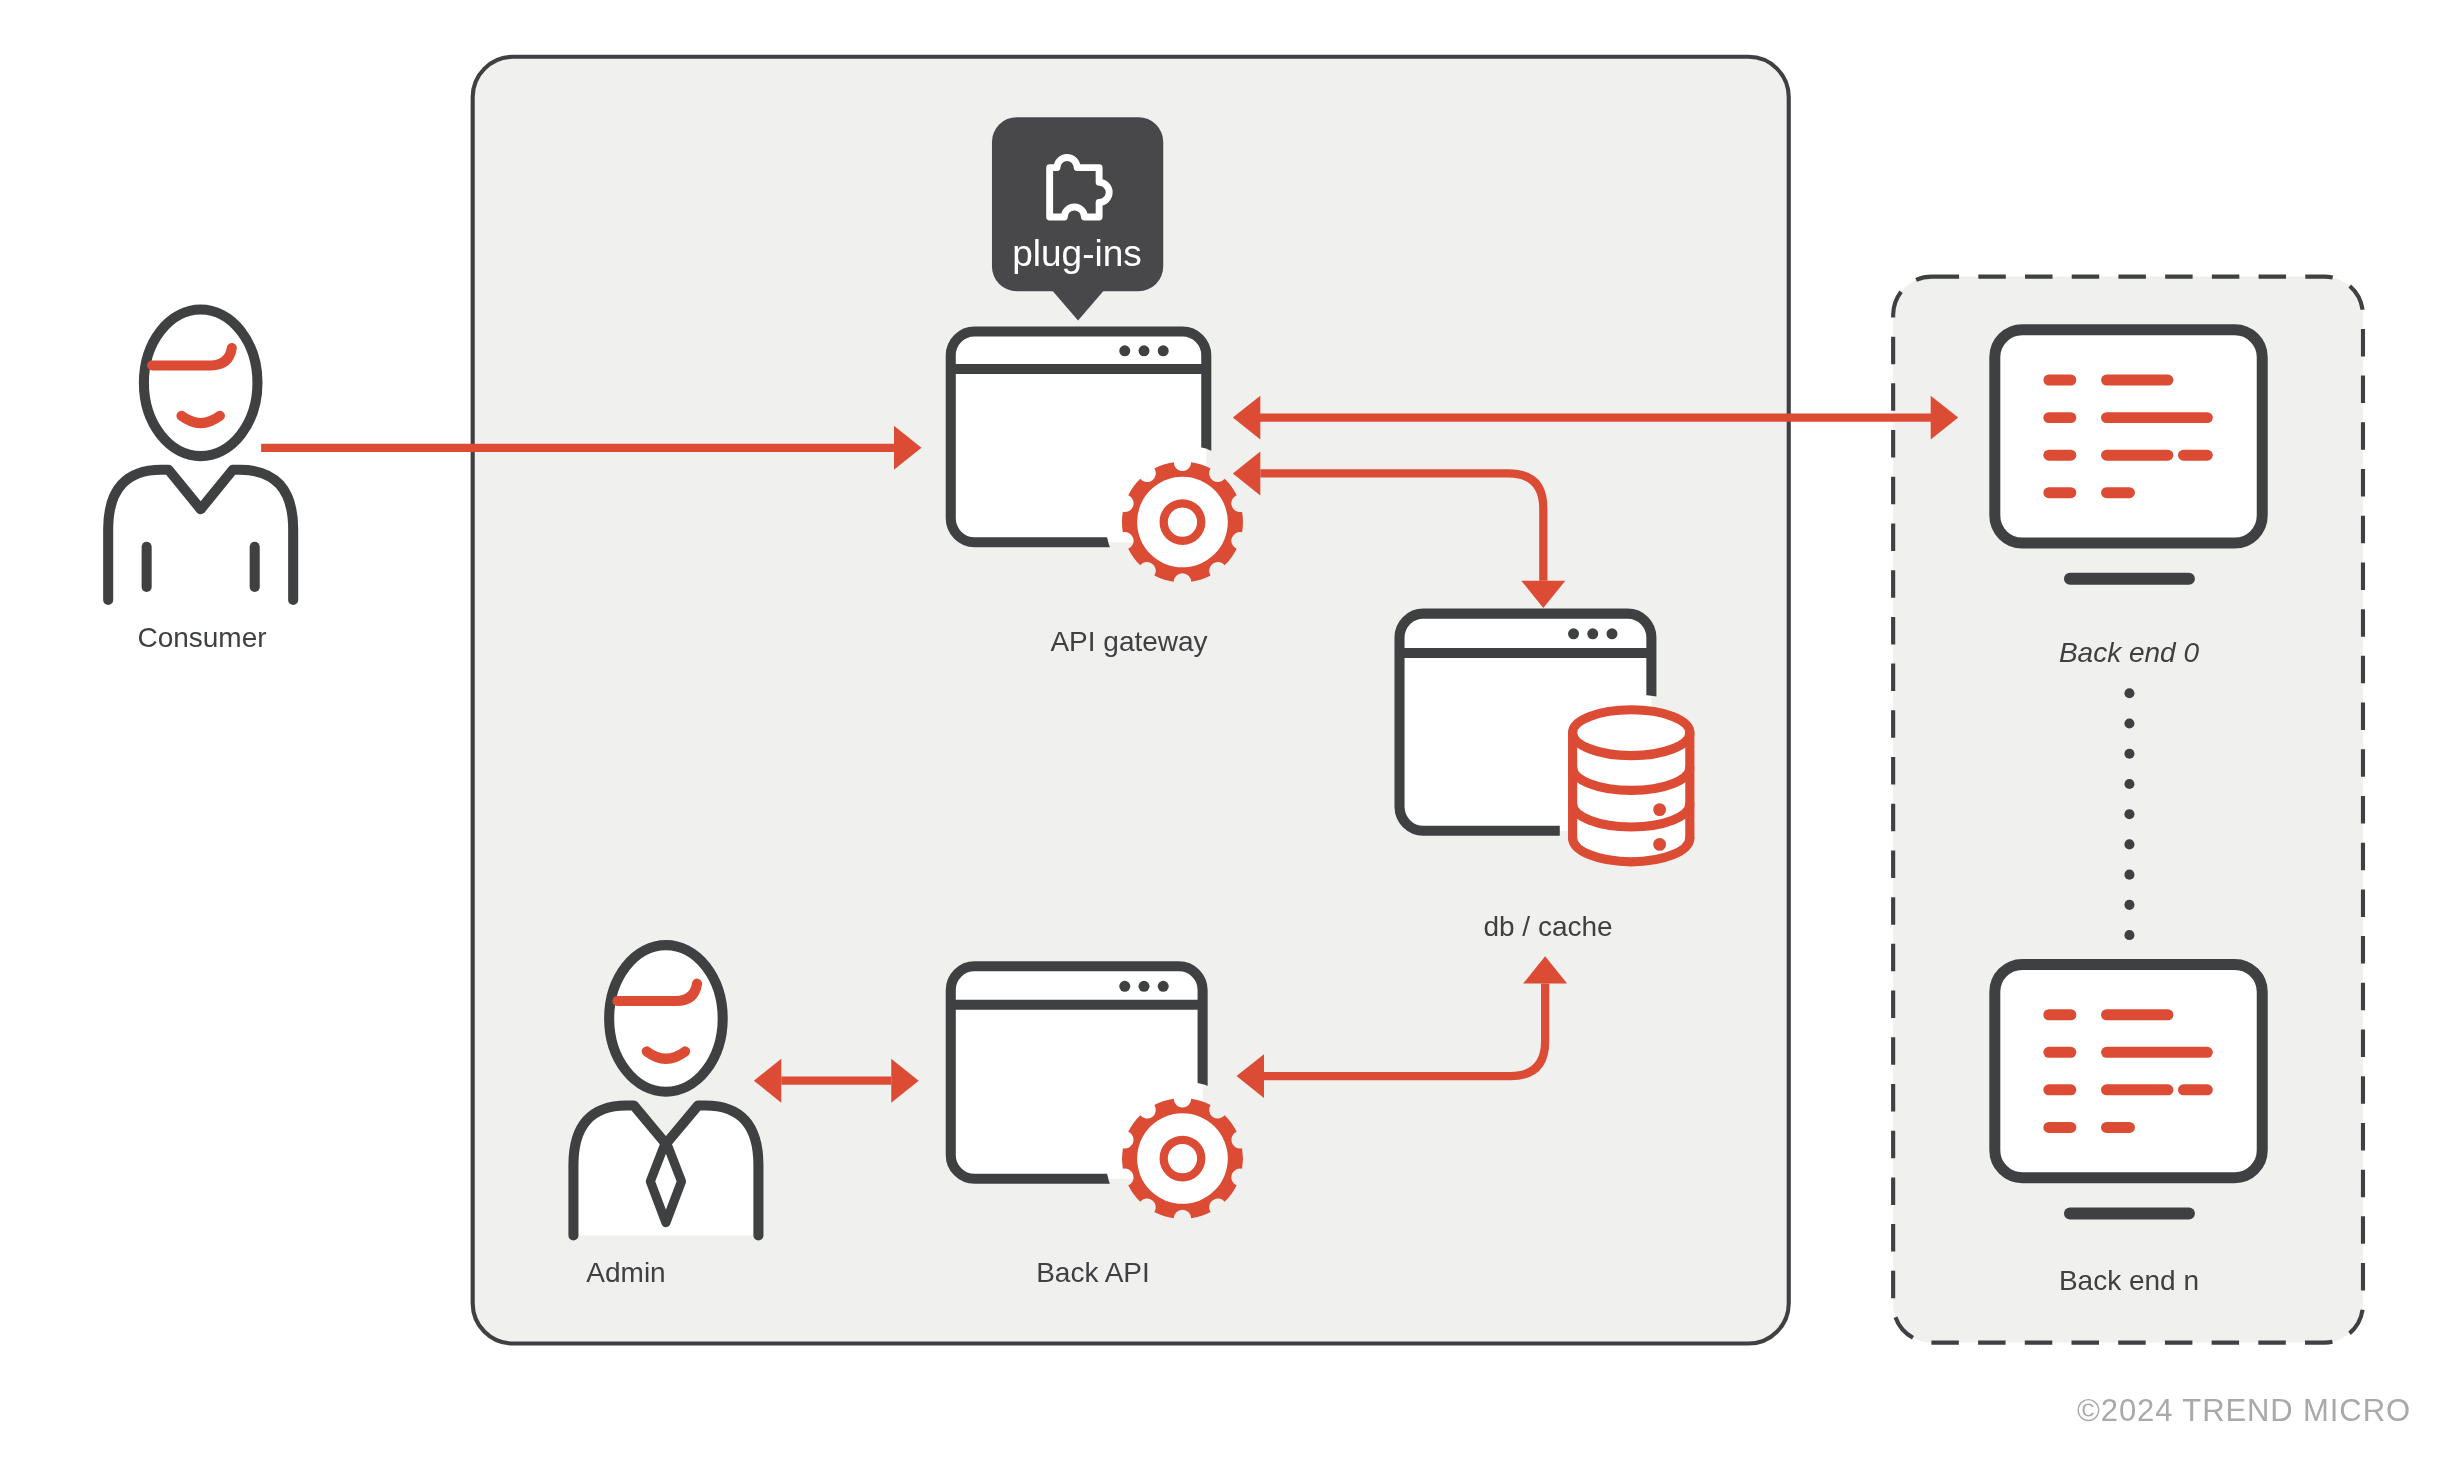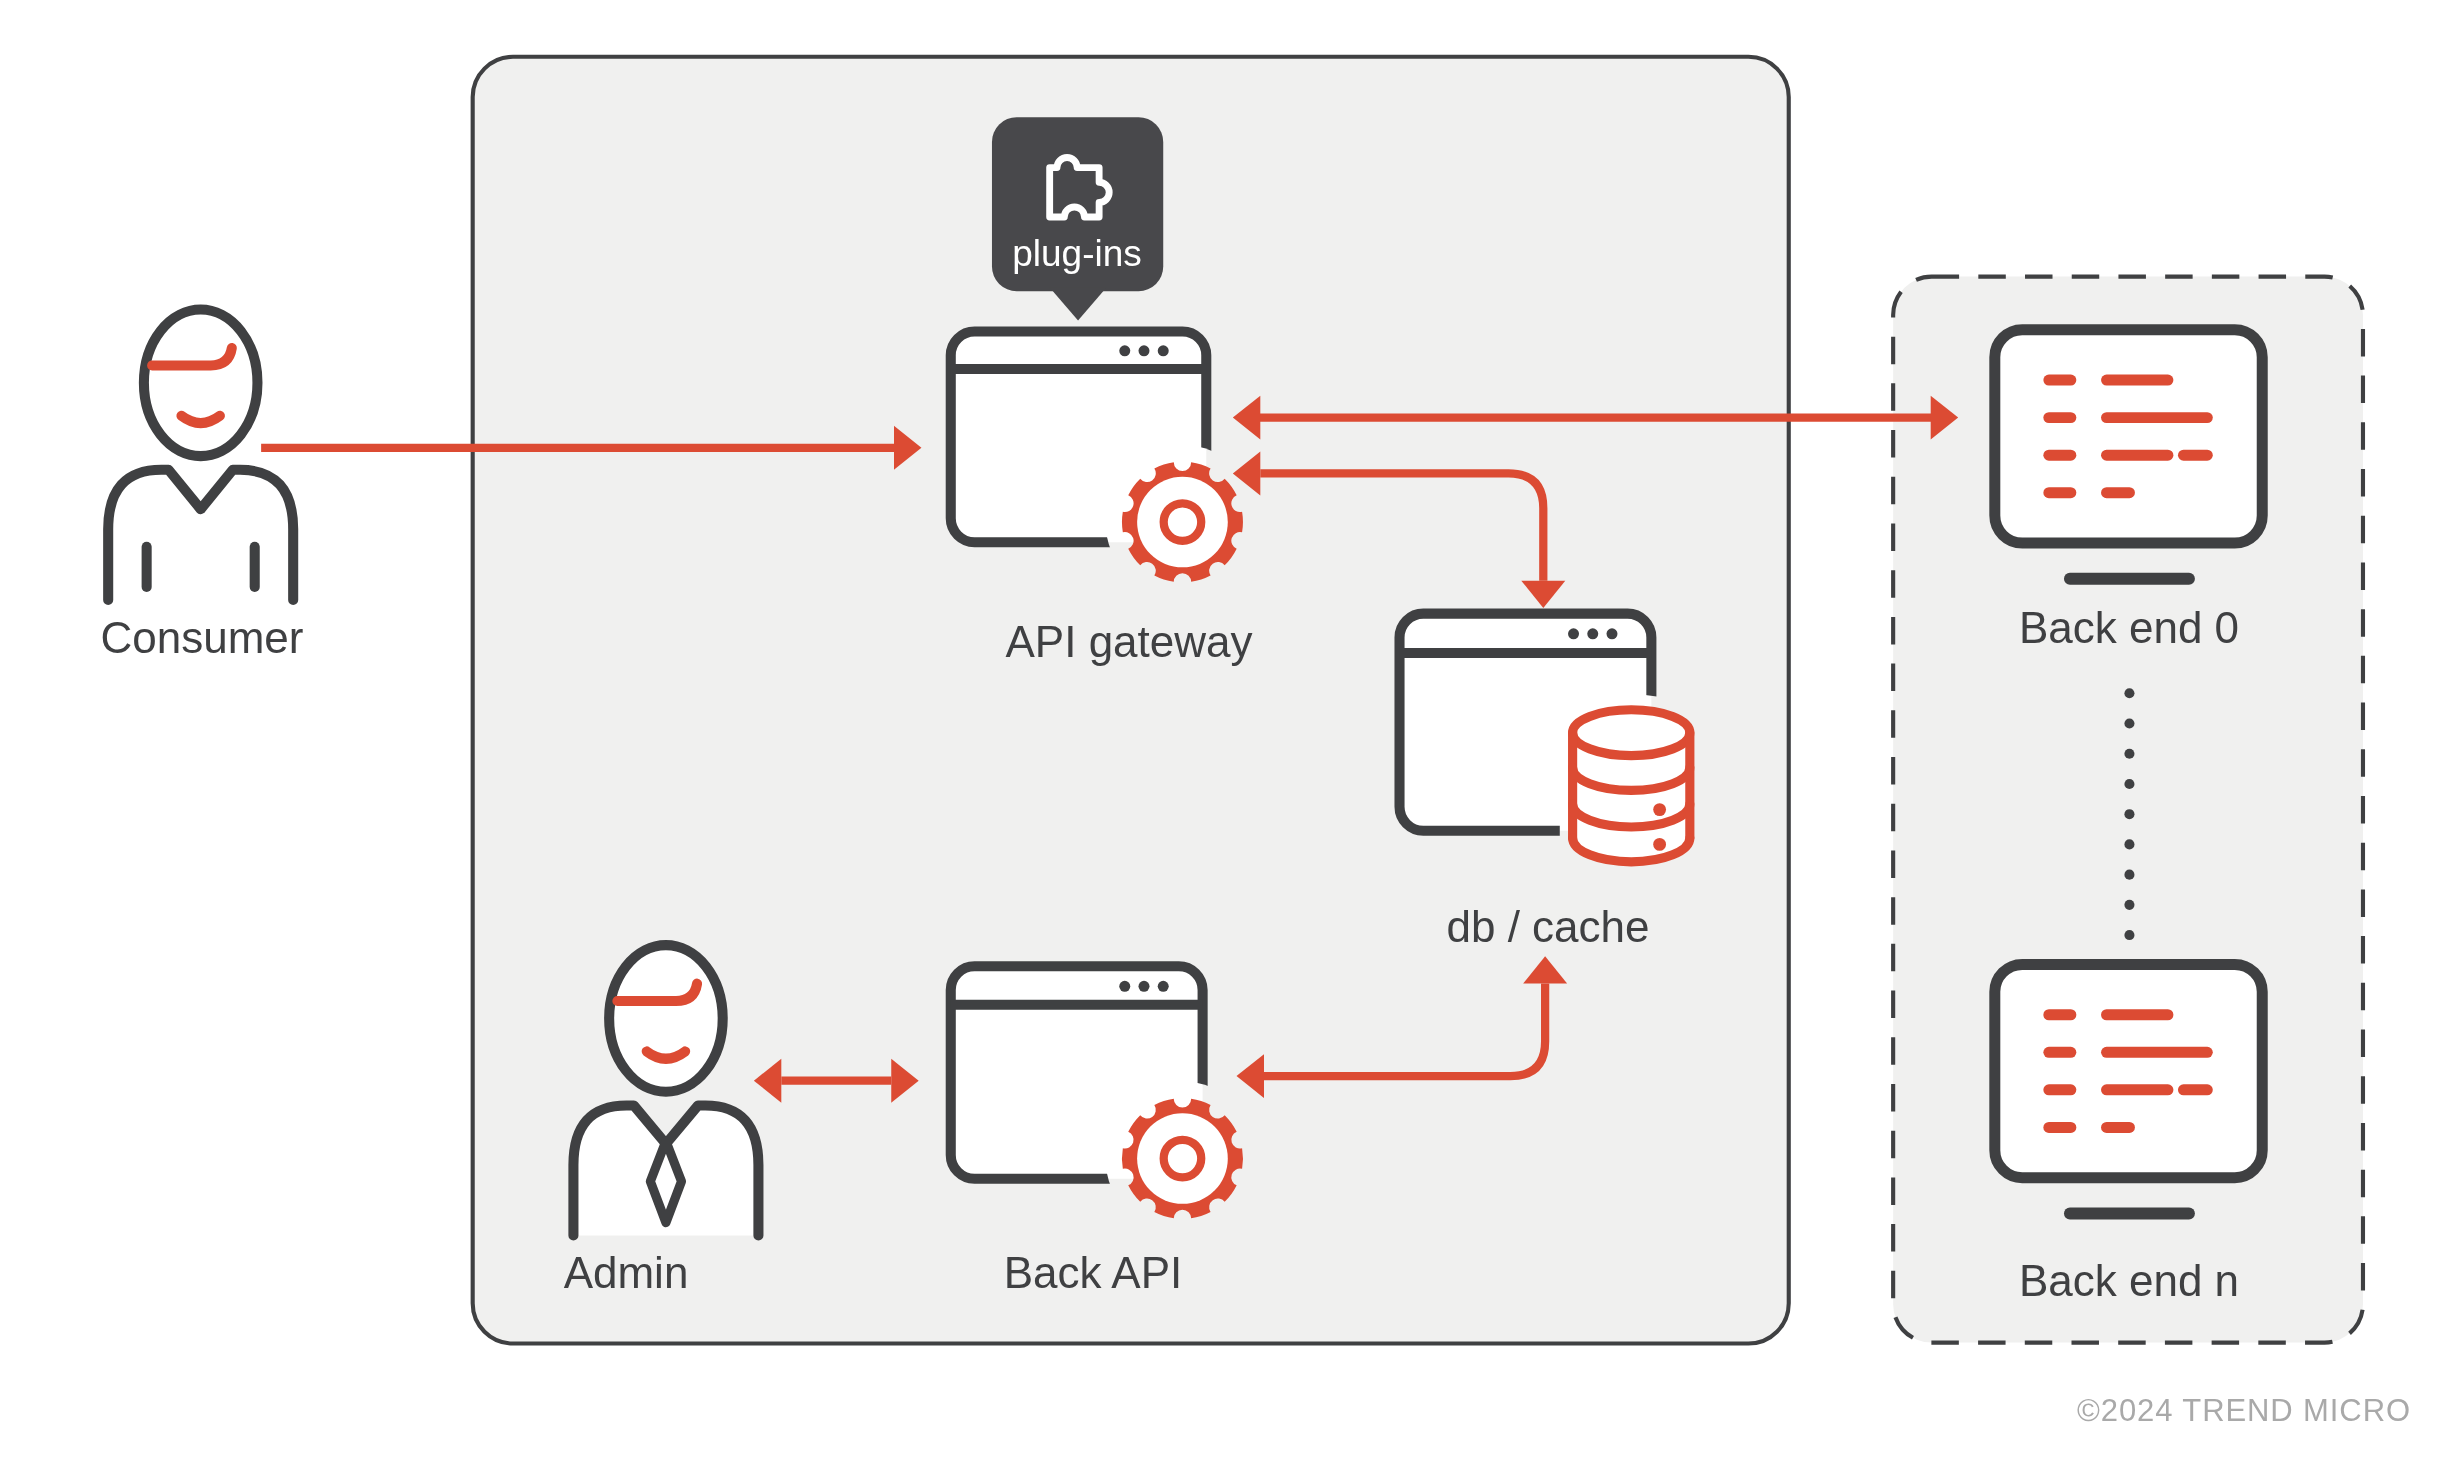--- a/index.html
+++ b/index.html
@@ -3,21 +3,21 @@
 <meta charset="utf-8">
 <style>
   html,body{margin:0;padding:0;background:#ffffff;}
   .stage{
     position:relative;width:2462px;height:1480px;background:#ffffff;overflow:hidden;
     font-family:"Liberation Sans", sans-serif;
   }
   .stage svg{position:absolute;left:0;top:0;}
   .label{
     position:absolute;transform:translate(-50%,-50%);
-    font-size:44px;color:var(--dark,#3F4042);white-space:nowrap;letter-spacing:0;
+    font-size:28px;color:var(--dark,#3F4042);white-space:nowrap;letter-spacing:0;
   }
   .label.badge-text{color:var(--white,#fff);font-size:37px;}
   .label.copyright{color:var(--muted,#A9A9A9);font-size:31px;letter-spacing:0.9px;}
   
   .f-white{fill:var(--white,#fff);}
   .f-red{fill:var(--red,#DC4B33);}
   .f-dark{fill:var(--dark,#3F4042);}
   .f-panel{fill:var(--panel,#F0F0EF);}
   .f-badge{fill:var(--badge,#48484B);}
   .f-none{fill:none;}
@@ -185,17 +185,17 @@
     <polygon points="1003,1180 973,1156 973,1204" class="f-red"></polygon>
   </g>
 </svg>
 
   <div class="label badge-text" style="left:1077px;top:254px;">plug-ins</div>
   <div class="label" style="left:202px;top:638px;">Consumer</div>
   <div class="label" style="left:1096px;top:642px;margin-left:33px;">API gateway</div>
   <div class="label" style="left:1548px;top:927px;">db / cache</div>
   <div class="label" style="left:626px;top:1273px;">Admin</div>
   <div class="label" style="left:1093px;top:1273px;">Back API</div>
-  <div class="label" style="left:2129px;top:628px;">Back end 0</div>
+  <div class="label" style="left:2129px;top:653px;font-style:italic;">Back end 0</div>
   <div class="label" style="left:2129px;top:1281px;">Back end n</div>
   <div class="label copyright" style="left:2244px;top:1411px;">©2024 TREND MICRO</div>
 </div>
 
 
 </body></html>

